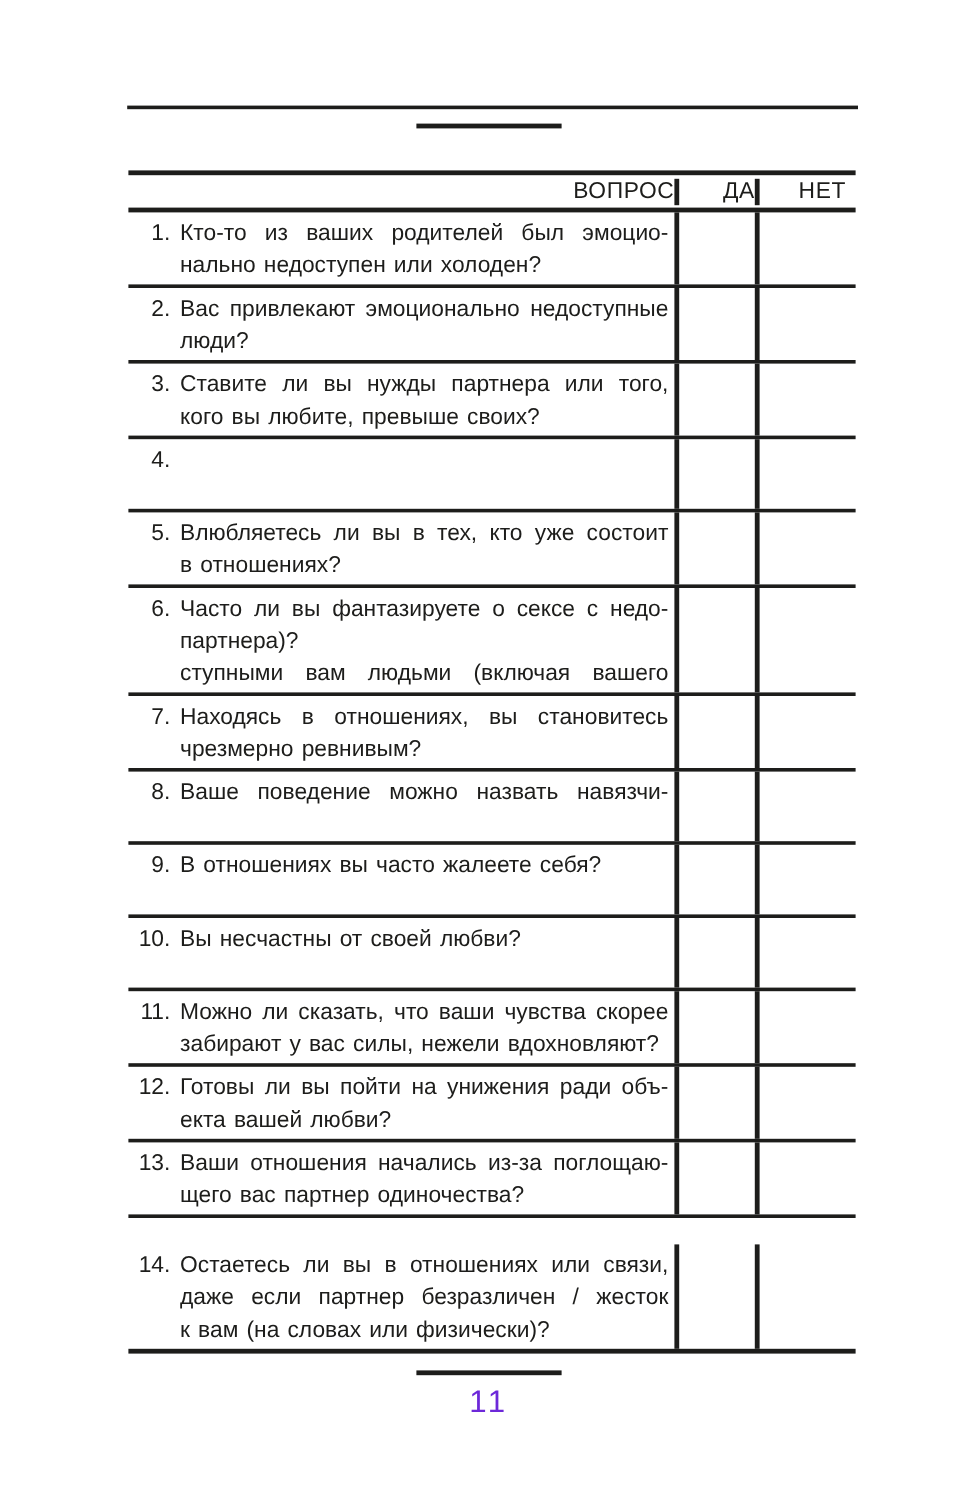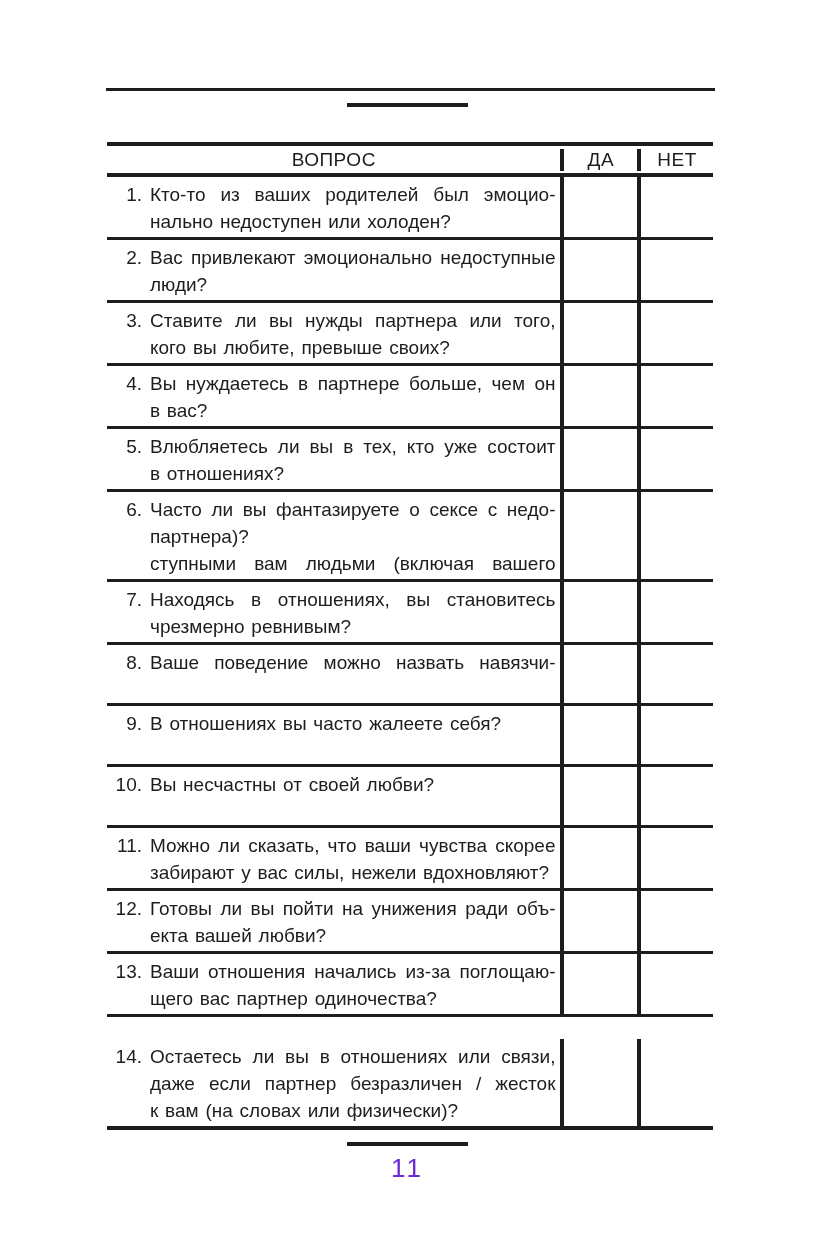--- a/index.html
+++ b/index.html
@@ -19,23 +19,23 @@
   .qtable {
     position: absolute; left: 107px; top: 142px; width: 606px;
     border-top: 4px solid #1d1d1b;
     border-bottom: 4px solid #1d1d1b;
     font-size: 19px;
   }
   .trow { display: flex; border-bottom: 3px solid #1d1d1b; }
   .trow:last-child { border-bottom: none; margin-top: 22px; }
   .hrow { border-bottom: 4px solid #1d1d1b; height: 31px; align-items: center; }
   .qcol { width: 455px; }
-  .ycol { width: 77px;  border-left: 4px solid #1d1d1b; }
+  .ycol { width: 67px;  border-left: 4px solid #1d1d1b; }
   .ncol { width: 76px;  border-left: 4px solid #1d1d1b; }
-  .hlabel { text-align: center; letter-spacing: 0.5px; }
+  .hlabel { text-align: right; letter-spacing: 0.5px; }
   .brow { min-height: 61px; }
   .qcell { display: flex; padding: 4px 0 2px 0; }
   .qnum { flex: 0 0 43px; text-align: right; padding-right: 8px; line-height: 27px; }
   .qtext { flex: 1 1 auto; padding-right: 5px; }
   .qline { line-height: 27px; word-spacing: 1.5px; }
   .jl { text-align: justify; text-align-last: justify; text-justify: inter-word; }
 
   .page-number {
     position: absolute; left: 0; right: 0; top: 1153px;
     text-align: center; font-size: 26px; letter-spacing: 3px;
@@ -84,24 +84,20 @@
           <div class="qline jl">Ставите ли вы нужды партнера или того,</div>
           <div class="qline">кого вы любите, превыше своих?</div>
         </div>
       </div>
       <div class="ycol"></div>
       <div class="ncol"></div>
     </div>
     <div class="trow brow">
       <div class="qcol qcell">
         <span class="qnum">4.</span>
-        <div class="qtext">
-          <div class="qline jl">Вы нуждаетесь в партнере больше, чем он</div>
-          <div class="qline">в вас?</div>
-        </div>
       </div>
       <div class="ycol"></div>
       <div class="ncol"></div>
     </div>
     <div class="trow brow">
       <div class="qcol qcell">
         <span class="qnum">5.</span>
         <div class="qtext">
           <div class="qline jl">Влюбляетесь ли вы в тех, кто уже состоит</div>
           <div class="qline">в отношениях?</div>

